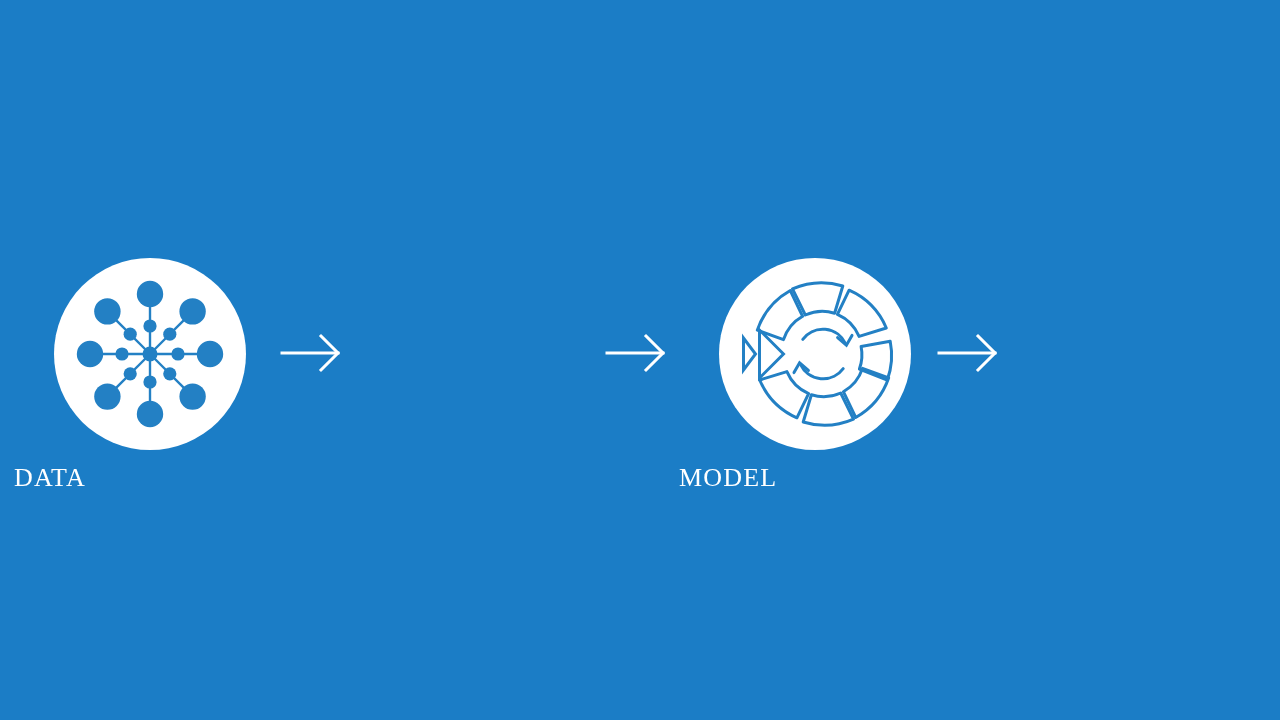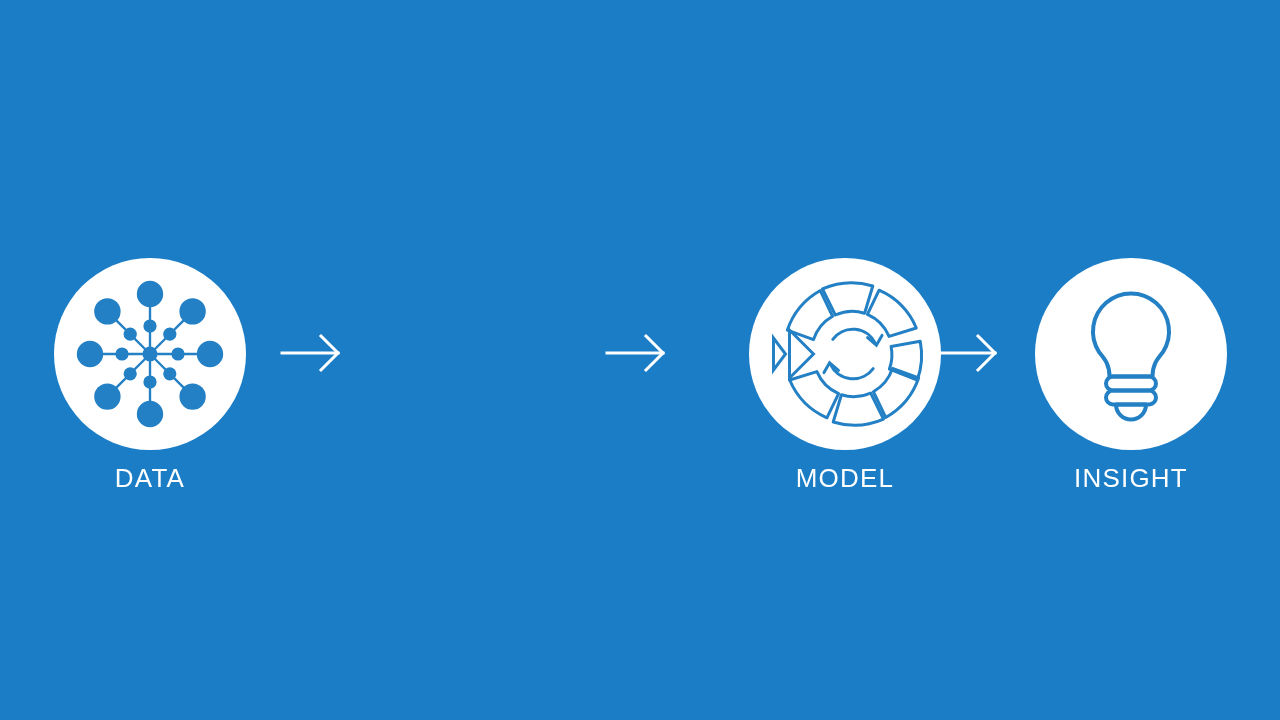--- a/index.html
+++ b/index.html
@@ -32,21 +32,21 @@
   }
 
   .step {
     position: absolute;
     top: 258px;
     width: 192px;
     height: 240px;
   }
   .step-data     { left: 54px; }
   .step-features { left: 382px; }
-  .step-model    { left: 749px; }
+  .step-model    { left: 719px; }
   .step-insight  { left: 1035px; }
 
   .disc {
     position: relative;
     width: 192px;
     height: 192px;
     border-radius: 50%;
     background: #ffffff;
   }
   .disc svg {
@@ -56,26 +56,25 @@
     width: 192px;
     height: 192px;
     display: block;
   }
 
   .step-label {
     position: absolute;
     left: -40px;
     top: 205px;
     width: 272px;
-    text-align: center;
     color: #ffffff;
     font-size: 26px;
     font-weight: 400;
     letter-spacing: 1.2px;
-    font-family: Liberation Sans, sans-serif;
+    font-family: Liberation Serif, serif;
     white-space: nowrap;
   }
 
   
   .arrow {
     position: absolute;
     top: 325px;
     width: 66px;
     height: 56px;
   }
@@ -184,36 +183,15 @@
 
     <div class="arrow arrow-3">
       <svg viewBox="0 0 66 56">
         <g stroke="#ffffff" stroke-width="3" fill="none" stroke-linecap="square">
           <line x1="4" y1="28" x2="60" y2="28"></line>
           <polyline points="43,11 60,28 43,45"></polyline>
         </g>
       </svg>
     </div>
 
-    <div class="step step-insight">
-      <div class="disc">
-        <svg viewBox="0 0 192 192">
-          <g fill="none" stroke="#2380c4" stroke-width="4" stroke-linejoin="round" stroke-linecap="round">
-
-            <path d="
-              M 74.5 118.5
-              C 74.5 106.5 70.0 101.5 64.0 94.0
-              A 38 38 0 1 1 128.0 94.0
-              C 122.0 101.5 117.5 106.5 117.5 118.5
-              Z"></path>
-
-            <rect x="71.0" y="118.5" width="50" height="14" rx="7"></rect>
-            <rect x="71.0" y="132.5" width="50" height="14" rx="7"></rect>
-
-            <path d="M 81.0 146.5 L 111.0 146.5 A 15 15 0 0 1 81.0 146.5 Z"></path>
-          </g>
-        </svg>
-      </div>
-      <div class="step-label">INSIGHT</div>
-    </div>
 
   </div>
 </div>
 
 </body></html>

